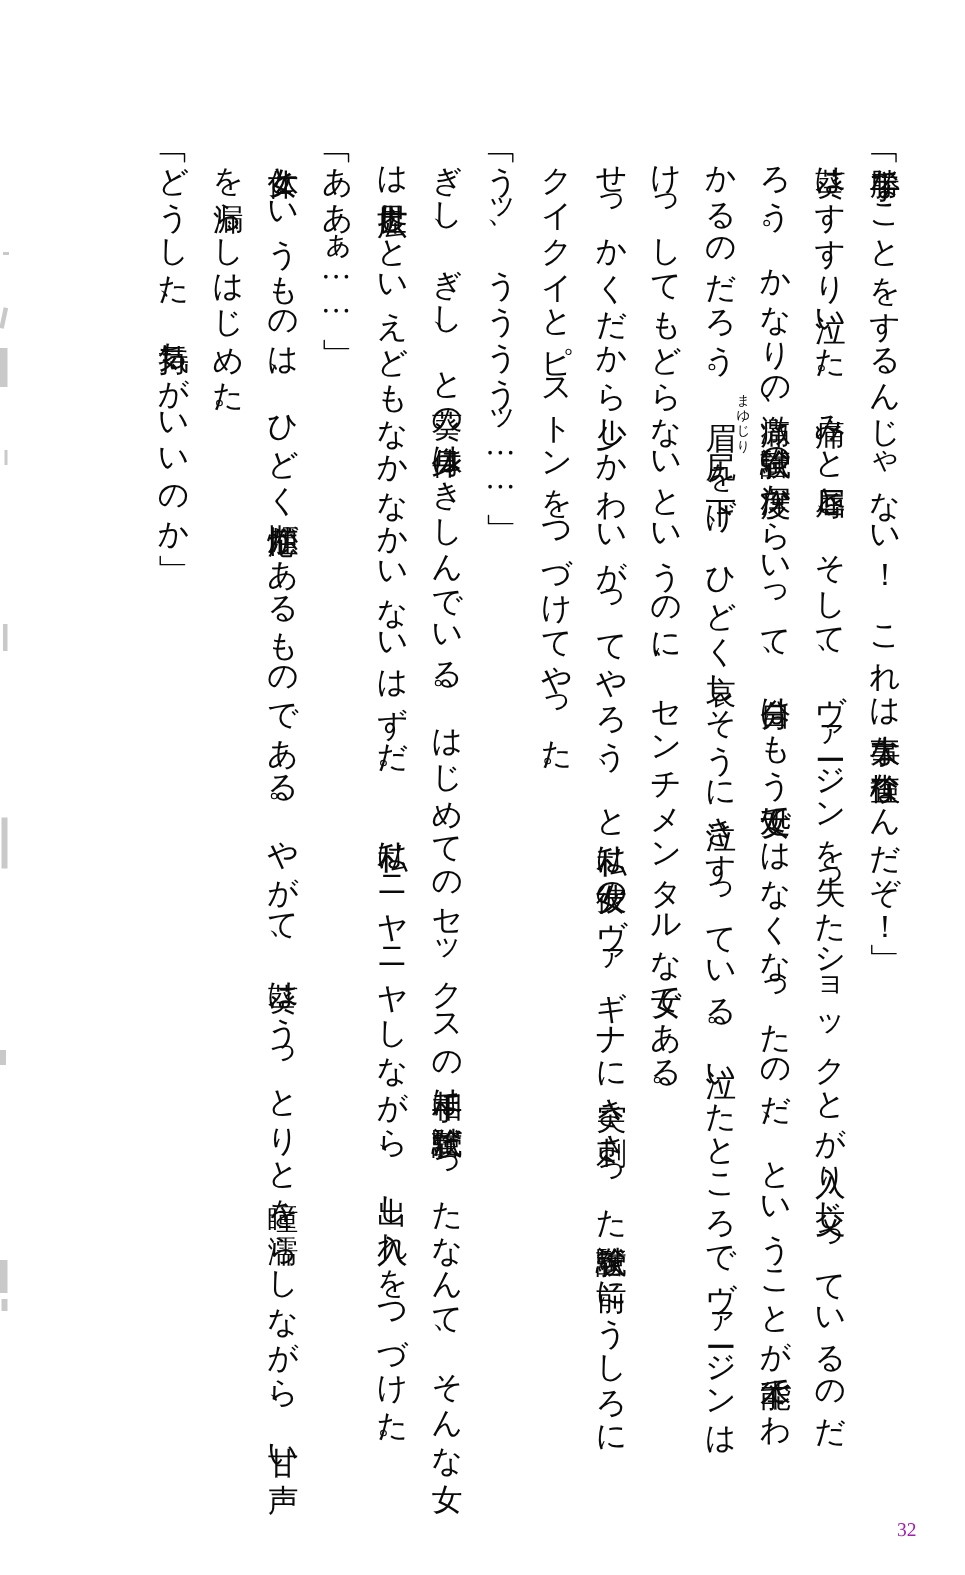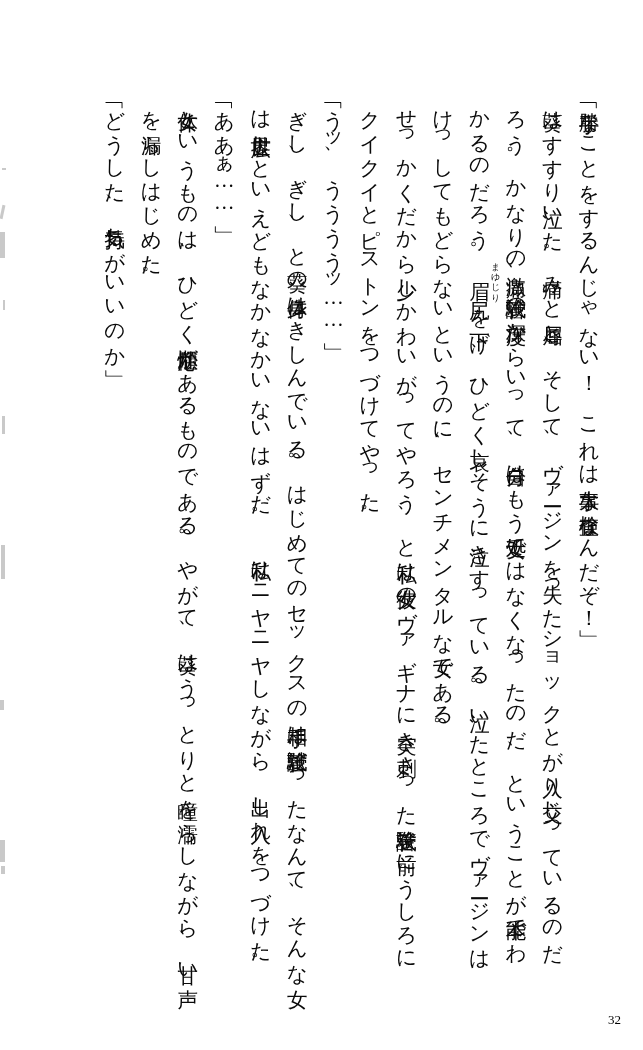--- a/index.html
+++ b/index.html
@@ -64,24 +64,24 @@
   }
   ruby { ruby-position: over; }
   rt {
     font-size: 9px;
     letter-spacing: 0;
     line-height: 1;
     color: #111;
   }
   .page-number {
     position: absolute;
-    right: 22px;
+    right: 32px;
     bottom: 22px;
     font-size: 13px;
-    color: #000000;
+    color: #a21caf;
     font-family: "Liberation Serif", "DejaVu Serif", serif;
   }
 </style>
 </head>
 <body>
 
 <div class="page">
 
   <div class="edge-marks">
     <i class="m1"></i>

